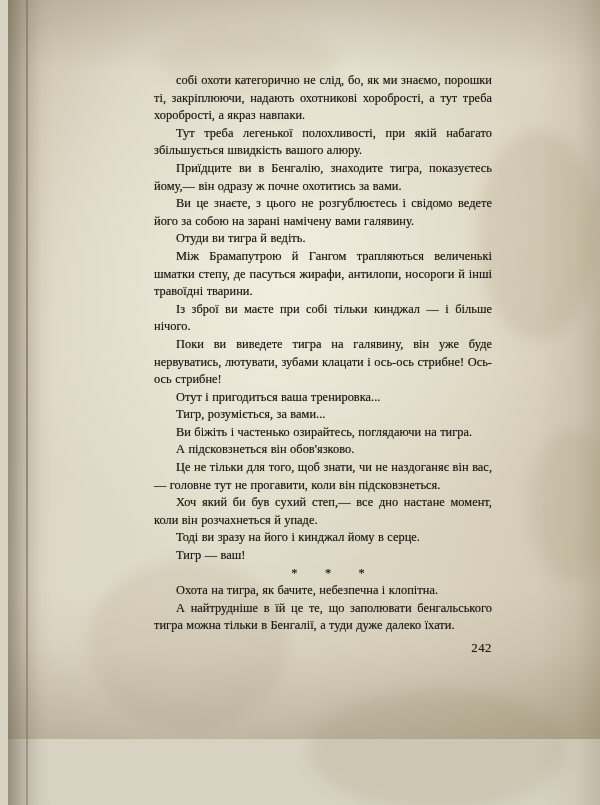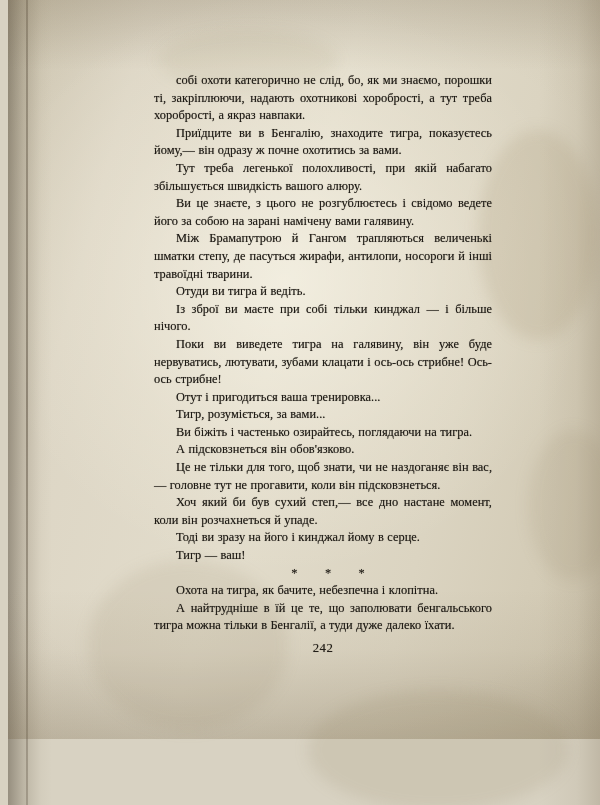--- a/index.html
+++ b/index.html
@@ -101,21 +101,21 @@
     font-size: 12.4px;
   }
   .gap-before {
     margin-top: 9px;
   }
   .page-number {
     position: absolute;
     left: 146px;
     width: 338px;
     top: 641px;
-    text-align: center;
+    text-align: right;
     font-size: 12.8px;
     color: #211d17;
     letter-spacing: 0.5px;
   }
 
   
   .text-block, .page-number {
     text-shadow: 0 0 0.7px rgba(40,33,22,0.55);
   }
 </style>
@@ -131,25 +131,25 @@
   <div class="edge-bottom"></div>
 
   <div class="stain" style="left:470px; top:130px; width:120px; height:210px; background:rgba(150,130,95,0.16);"></div>
   <div class="stain" style="left:80px; top:560px; width:200px; height:170px; background:rgba(150,133,100,0.13);"></div>
   <div class="stain" style="left:300px; top:690px; width:260px; height:120px; background:rgba(145,128,95,0.14);"></div>
   <div class="stain" style="left:150px; top:30px; width:180px; height:60px; background:rgba(160,145,112,0.10);"></div>
   <div class="stain" style="left:520px; top:430px; width:90px; height:150px; background:rgba(140,122,90,0.12);"></div>
 
   <div class="text-block">
     <p>собі охоти категорично не слід, бо, як ми знаємо, порошки ті, закріплюючи, надають охотникові хоробрості, а тут треба хоробрості, а якраз навпаки.</p>
+    <p>Тут треба легенької полохливості, при якій набагато збільшується швидкість вашого алюру.</p>
     <p>Приїдците ви в Бенгалію, знаходите тигра, показуєтесь йому,— він одразу ж почне охотитись за вами.</p>
-    <p>Тут треба легенької полохливості, при якій набагато збільшується швидкість вашого алюру.</p>
     <p>Ви це знаєте, з цього не розгублюєтесь і свідомо ведете його за собою на зарані намічену вами галявину.</p>
+    <p>Отуди ви тигра й ведіть.</p>
     <p>Між Брамапутрою й Гангом трапляються величенькі шматки степу, де пасуться жирафи, антилопи, носороги й інші травоїдні тварини.</p>
-    <p>Отуди ви тигра й ведіть.</p>
     <p>Із зброї ви маєте при собі тільки кинджал — і більше нічого.</p>
     <p>Поки ви виведете тигра на галявину, він уже буде нервуватись, лютувати, зубами клацати і ось-ось стрибне! Ось-ось стрибне!</p>
     <p>Отут і пригодиться ваша тренировка...</p>
     <p>Тигр, розуміється, за вами...</p>
     <p>Ви біжіть і частенько озирайтесь, поглядаючи на тигра.</p>
     <p>А підсковзнеться він обов'язково.</p>
     <p>Це не тільки для того, щоб знати, чи не наздоганяє він вас,— головне тут не прогавити, коли він підсковзнеться.</p>
     <p>Хоч який би був сухий степ,— все дно настане момент, коли він розчахнеться й упаде.</p>
     <p>Тоді ви зразу на його і кинджал йому в серце.</p>
     <p>Тигр — ваш!</p>

